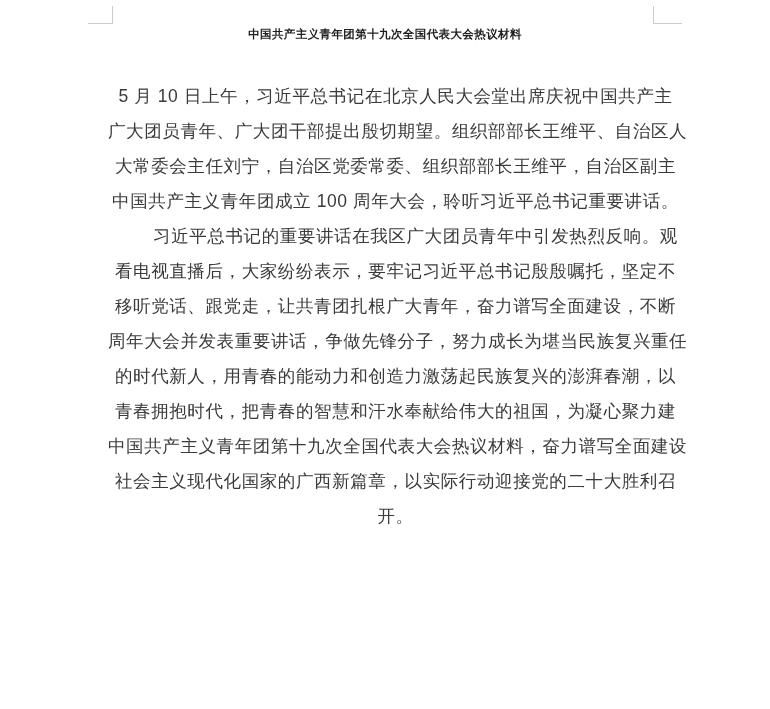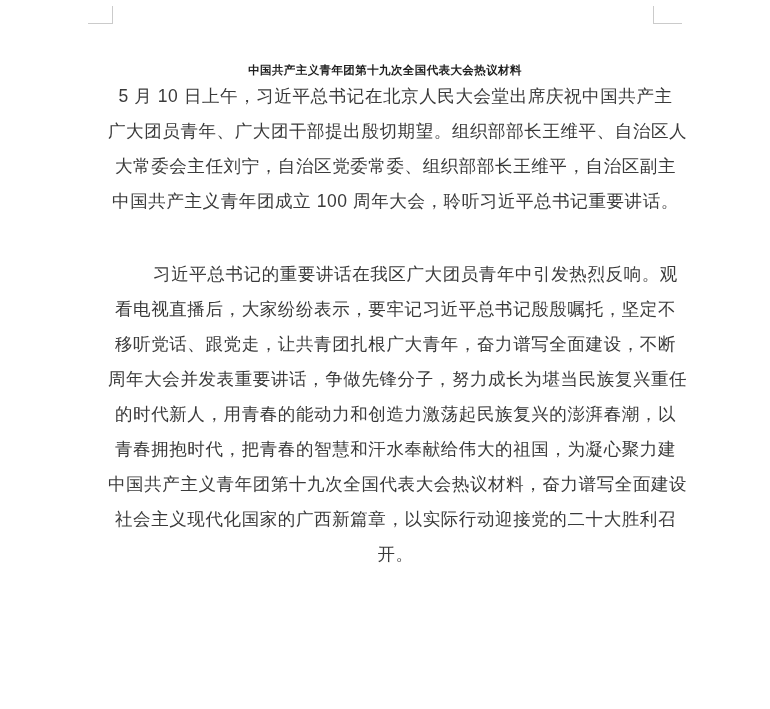--- a/index.html
+++ b/index.html
@@ -37,33 +37,32 @@
     position: absolute;
     top: 26px;
     left: 0;
     width: 770px;
     text-align: center;
     font-size: 11.5px;
     line-height: 16px;
     font-weight: 700;
     color: #1e1e1e;
     letter-spacing: 0.4px;
-    margin-top: 36px;
   }
   .doc-body {
     position: absolute;
     left: 108px;
     top: 79px;
     width: 575px;
     color: #3a3a3a;
     font-size: 17.5px;
     letter-spacing: 0.6px;
   }
   .paragraph { margin: 0; text-align: center; }
-  .paragraph + .paragraph { margin-top: 38px; }
+  .paragraph + .paragraph { }
   .text-line {
     height: 35px;
     line-height: 35px;
     white-space: nowrap;
   }
   .text-line.first-indent {
     text-indent: 40px;
   }
 </style>
 </head>

